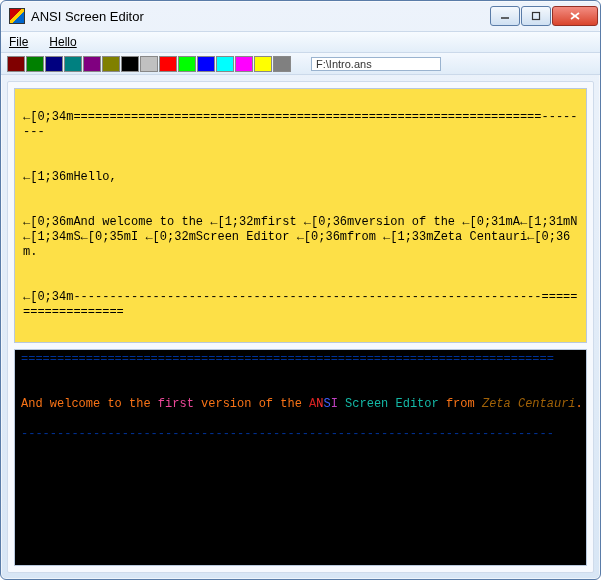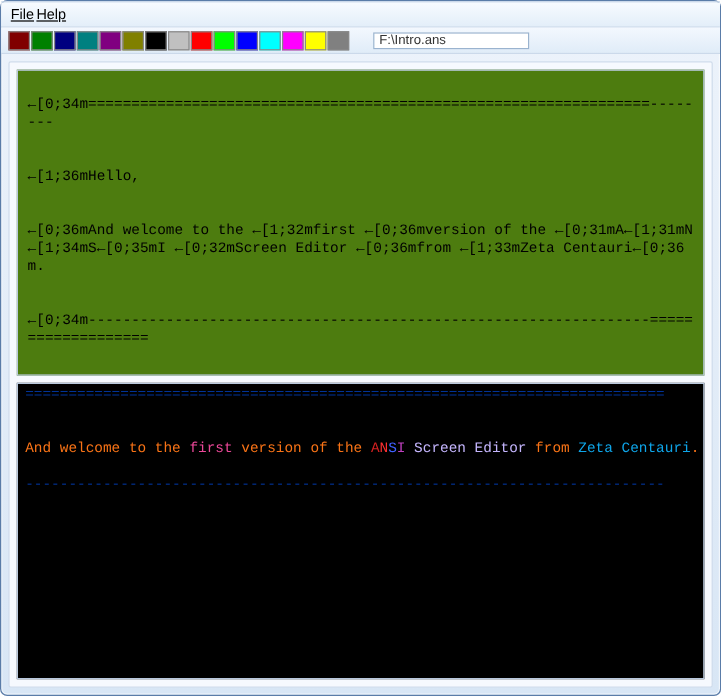--- a/index.html
+++ b/index.html
@@ -47,21 +47,21 @@
     width: 46px;
     background: linear-gradient(#f28d82,#d9442c);
     color: #fff;
     border-color:#943025;
   }
   .menubar {
     height: 22px;
     display: flex;
     align-items: center;
     padding: 0 8px;
-    gap: 2px;
+    gap: 21px;
     background: linear-gradient(#f7fbff,#e3eef9);
     border-top: 1px solid #cbd9ea;
     border-bottom: 1px solid #cbd9ea;
   }
   .menu-item { text-decoration: underline; text-decoration-color: transparent; cursor: default; }
   .menu-item span.accel { text-decoration: underline; }
   .toolbar {
     height: 22px;
     display: flex;
     align-items: center;
@@ -90,21 +90,21 @@
     background: #f6f9fe;
     border: 1px solid #cfdbeb;
     border-radius: 2px;
     display: flex;
     flex-direction: column;
     gap: 6px;
     padding: 6px;
   }
   .panel {
     border: 1px solid #b8c8dd;
-    background: #4d7c0f;
+    background: #fde047;
     overflow: hidden;
   }
   .source-panel {
     height: 255px;
     padding: 6px 8px;
     font-family: "Courier New", monospace;
     font-size: 12px;
     line-height: 15px;
     color: #000;
     white-space: pre-wrap;
@@ -125,32 +125,54 @@
     overflow: hidden;
   }
   .pline { white-space: pre; }
   .c-cyan-b { color:#00ffff; }
   .c-cyan { color:#f97316; }
   .c-green-b { color:#ec4899; }
   .c-red { color: #d42020; }
   .c-red-b { color: #ff3030; }
   .c-blue-b { color: #4060ff; }
   .c-mag  { color: #c040c0; }
-  .c-green { color: #c4b5fd; }
-  .c-yellow-b { color: #0ea5e9; }
+  .c-green { color: #14b8a6; }
+  .c-yellow-b { color: #a16207; font-style: italic; }
 </style>
 </head>
 <body>
 
 <div class="window">
 
+  <div class="titlebar">
+    <div class="app-icon"></div>
+    <div class="title-text">ANSI Screen Editor</div>
+    <div class="win-btns">
+      <div class="win-btn">
+        <svg width="10" height="10">
+            <line x1="1" y1="7" x2="9" y2="7" stroke="#333" stroke-width="1.5"></line>
+          </svg>
+      </div>
+      <div class="win-btn">
+        <svg width="10" height="10">
+            <rect x="1.5" y="1.5" width="7" height="7" fill="none" stroke="#333" stroke-width="1.2"></rect>
+          </svg>
+      </div>
+      <div class="win-btn close">
+        <svg width="12" height="10">
+            <line x1="2" y1="2" x2="10" y2="8" stroke="#fff" stroke-width="1.6"></line>
+            <line x1="10" y1="2" x2="2" y2="8" stroke="#fff" stroke-width="1.6"></line>
+          </svg>
+      </div>
+    </div>
+  </div>
 
   <div class="menubar">
     <div class="menu-item"><span class="accel">File</span></div>
-    <div class="menu-item"><span class="accel">Help</span></div>
+    <div class="menu-item"><span class="accel">Hello</span></div>
   </div>
 
   <div class="toolbar">
     <div id="swatches" style="display:flex;gap:1px">
         <div class="swatch" style="background: rgb(128, 0, 0);"></div>
         <div class="swatch" style="background: rgb(0, 128, 0);"></div>
         <div class="swatch" style="background: rgb(0, 0, 128);"></div>
         <div class="swatch" style="background: rgb(0, 128, 128);"></div>
         <div class="swatch" style="background: rgb(128, 0, 128);"></div>
         <div class="swatch" style="background: rgb(128, 128, 0);"></div>

